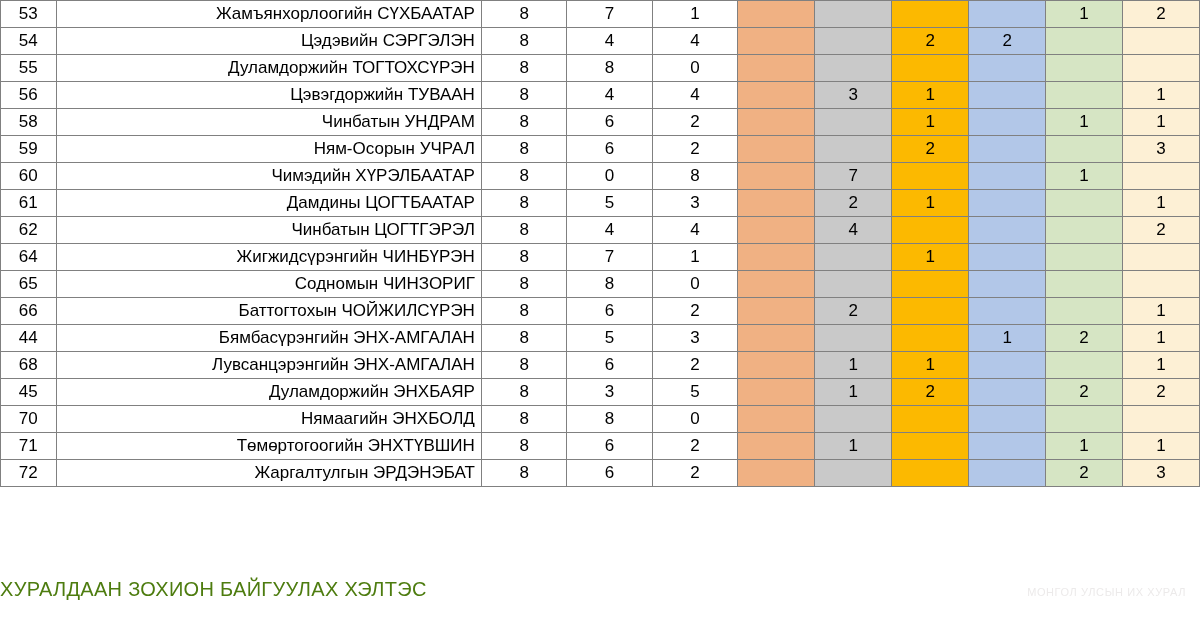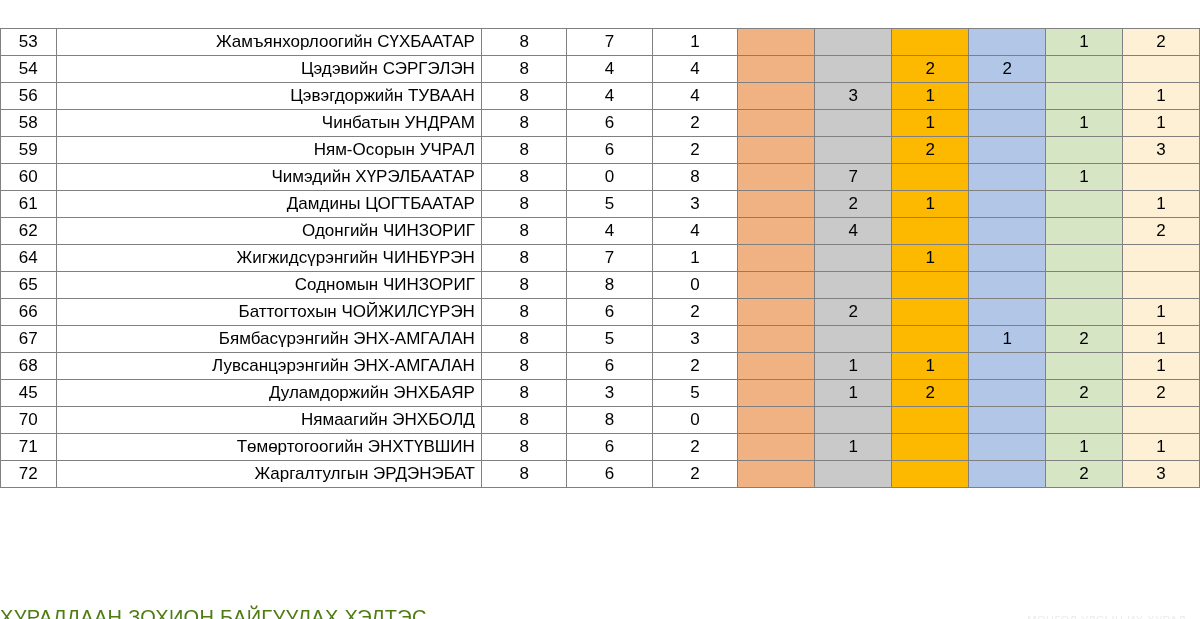--- a/index.html
+++ b/index.html
@@ -11,21 +11,20 @@
     width: 1200px;
     height: 619px;
     font-family: "Liberation Sans", sans-serif;
     color: #000000;
     overflow: hidden;
     position: relative;
   }
   .sheet {
     width: 1200px;
     position: relative;
-    margin-top: 28px;
   }
   table.grid {
     border-collapse: collapse;
     table-layout: fixed;
     width: 1200px;
   }
   table.grid td {
     border: 1px solid #808080;
     height: 27px;
     font-size: 17px;
@@ -107,20 +106,33 @@
           <td class="c-yes f-white">4</td>
           <td class="c-no f-white">4</td>
           <td class="c-g1 f-orange"></td>
           <td class="c-g2 f-gray"></td>
           <td class="c-g3 f-amber">2</td>
           <td class="c-g4 f-blue">2</td>
           <td class="c-g5 f-green"></td>
           <td class="c-g6 f-cream"></td>
         </tr>
         <tr>
+          <td class="c-num f-white">55</td>
+          <td class="c-name f-white">Дуламдоржийн ТОГТОХСҮРЭН</td>
+          <td class="c-total f-white">8</td>
+          <td class="c-yes f-white">8</td>
+          <td class="c-no f-white">0</td>
+          <td class="c-g1 f-orange"></td>
+          <td class="c-g2 f-gray"></td>
+          <td class="c-g3 f-amber"></td>
+          <td class="c-g4 f-blue"></td>
+          <td class="c-g5 f-green"></td>
+          <td class="c-g6 f-cream"></td>
+        </tr>
+        <tr>
           <td class="c-num f-white">56</td>
           <td class="c-name f-white">Цэвэгдоржийн ТУВААН</td>
           <td class="c-total f-white">8</td>
           <td class="c-yes f-white">4</td>
           <td class="c-no f-white">4</td>
           <td class="c-g1 f-orange"></td>
           <td class="c-g2 f-gray">3</td>
           <td class="c-g3 f-amber">1</td>
           <td class="c-g4 f-blue"></td>
           <td class="c-g5 f-green"></td>
@@ -173,21 +185,21 @@
           <td class="c-no f-white">3</td>
           <td class="c-g1 f-orange"></td>
           <td class="c-g2 f-gray">2</td>
           <td class="c-g3 f-amber">1</td>
           <td class="c-g4 f-blue"></td>
           <td class="c-g5 f-green"></td>
           <td class="c-g6 f-cream">1</td>
         </tr>
         <tr>
           <td class="c-num f-white">62</td>
-          <td class="c-name f-white">Одонгийн ЧИНЗОРИГ</td>
+          <td class="c-name f-white">Чинбатын ЦОГТГЭРЭЛ</td>
           <td class="c-total f-white">8</td>
           <td class="c-yes f-white">4</td>
           <td class="c-no f-white">4</td>
           <td class="c-g1 f-orange"></td>
           <td class="c-g2 f-gray">4</td>
           <td class="c-g3 f-amber"></td>
           <td class="c-g4 f-blue"></td>
           <td class="c-g5 f-green"></td>
           <td class="c-g6 f-cream">2</td>
         </tr>
@@ -224,21 +236,21 @@
           <td class="c-yes f-white">6</td>
           <td class="c-no f-white">2</td>
           <td class="c-g1 f-orange"></td>
           <td class="c-g2 f-gray">2</td>
           <td class="c-g3 f-amber"></td>
           <td class="c-g4 f-blue"></td>
           <td class="c-g5 f-green"></td>
           <td class="c-g6 f-cream">1</td>
         </tr>
         <tr>
-          <td class="c-num f-white">67</td>
+          <td class="c-num f-white">44</td>
           <td class="c-name f-white">Бямбасүрэнгийн ЭНХ-АМГАЛАН</td>
           <td class="c-total f-white">8</td>
           <td class="c-yes f-white">5</td>
           <td class="c-no f-white">3</td>
           <td class="c-g1 f-orange"></td>
           <td class="c-g2 f-gray"></td>
           <td class="c-g3 f-amber"></td>
           <td class="c-g4 f-blue">1</td>
           <td class="c-g5 f-green">2</td>
           <td class="c-g6 f-cream">1</td>

